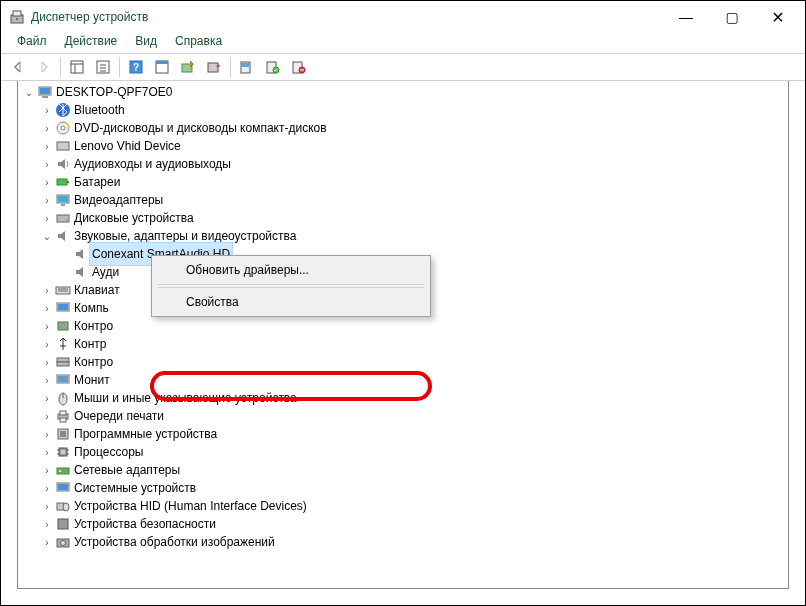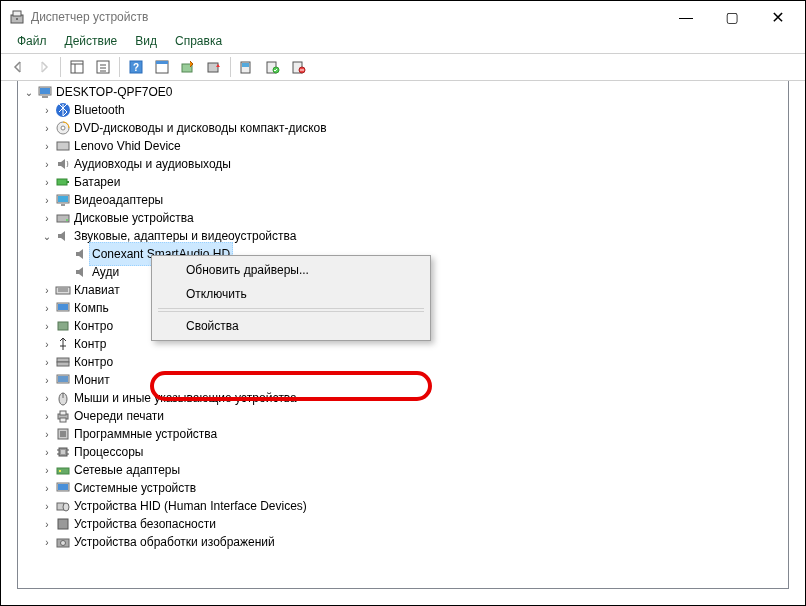--- a/index.html
+++ b/index.html
@@ -1,20 +1,20 @@
 <!DOCTYPE html>
 <html><head>
 <meta charset="utf-8">
 <style>
 * { box-sizing: border-box; margin: 0; padding: 0; font-family: "Segoe UI", Tahoma, sans-serif; }
 body { background: #fff; width: 806px; height: 606px; overflow: hidden; border: 1px solid #000; position: relative; }
 .window { display: flex; flex-direction: column; height: 100%; background: #fff; }
 .titlebar { display: flex; align-items: center; height: 32px; padding: 0 4px 0 8px; }
 .titlebar .ticon { width: 16px; height: 16px; margin-right: 6px; display:flex;align-items:center;justify-content:center;}
-.titlebar .title { font-size: 12px; color: #737373; flex: 1; }
+.titlebar .title { font-size: 12px; color: #14532d; flex: 1; }
 .titlebar .wbtn { width: 46px; height: 30px; display: flex; align-items: center; justify-content: center; font-size: 14px; color: #000; }
 .titlebar .wbtn.close { font-size: 16px; }
 .menubar { display: flex; height: 20px; padding: 0 8px; gap: 2px; }
 .menubar .mitem { font-size: 12px; padding: 1px 8px; color: #14532d; }
 .toolbar { display: flex; height: 28px; align-items: center; padding: 0 4px; border-top: 1px solid #d0d0d0; border-bottom: 1px solid #d0d0d0; gap: 0; }
 .toolbar .tbtn { width: 24px; height: 24px; display: flex; align-items: center; justify-content: center; margin: 0 1px; }
 .toolbar .sep { width: 1px; height: 20px; background: #d0d0d0; margin: 0 3px; }
 .tree-wrap { flex: 1; border-left: 16px solid #fff; border-right: 16px solid #fff; display: flex; }
 .tree-inner { flex: 1; border: 1px solid #828790; border-top: none; overflow-y: scroll; overflow-x: hidden; background: #fff; padding: 2px 0; position: relative; }
 .tree-inner::-webkit-scrollbar { width: 17px; }
@@ -446,21 +446,20 @@
             <svg viewBox="0 0 16 16">
               <rect x="2" y="5" width="12" height="8" fill="#aaa" stroke="#666"></rect>
               <circle cx="8" cy="9" r="2.5" fill="#ddd" stroke="#666"></circle>
             </svg>
           </span>
           <span class="lbl">Устройства обработки изображений</span>
         </div>
 
       <div class="ctx" style="left:133px; top:174px;">
         <div class="citem">Обновить драйверы...</div>
-        <div class="citem">Отключить</div>
         <div class="csep"></div>
         <div class="csep"></div>
         <div class="citem">Свойства</div>
       </div>
 
       <div class="highlight" style="left:132px; top:290px; width:282px; height:30px;"></div>
 
     </div>
   </div>
 

